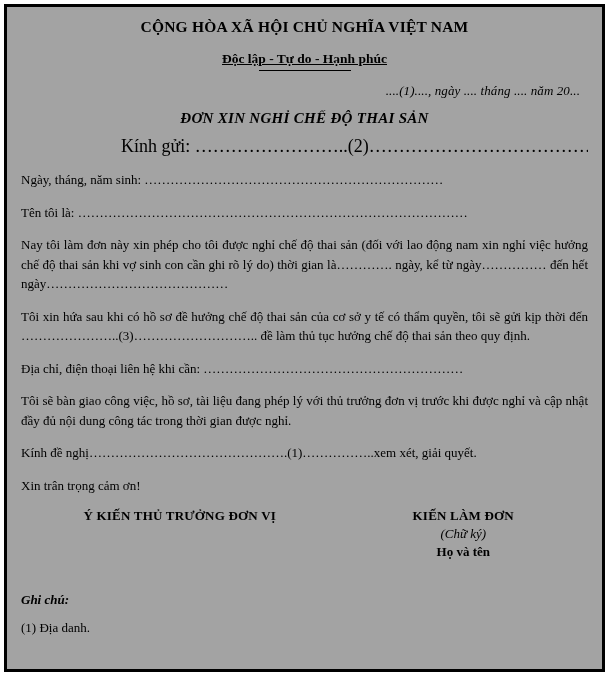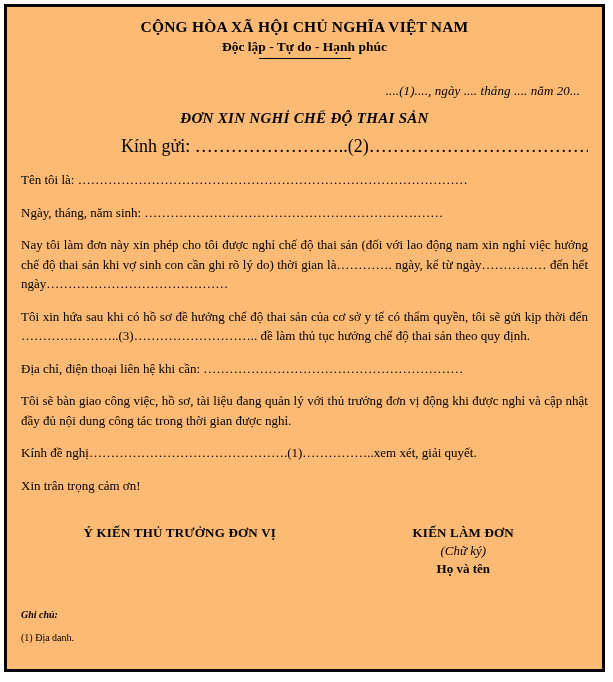--- a/index.html
+++ b/index.html
@@ -17,21 +17,21 @@
   }
 
   .page {
     position: absolute;
     left: 4px;
     top: 4px;
     width: 601px;
     height: 668px;
     border: 3px solid #000000;
     box-sizing: border-box;
-    background: #fdba74;
+    background: #a3a3a3;
     overflow: hidden;
   }
 
   .inner {
     position: relative;
     padding: 10px 14px 0 14px;
     height: 100%;
     box-sizing: border-box;
   }
 
@@ -48,21 +48,22 @@
     font-size: 15.5px;
     font-weight: bold;
     letter-spacing: 0.2px;
     line-height: 20px;
     white-space: nowrap;
   }
   .nation-motto {
     font-size: 13.5px;
     font-weight: bold;
     line-height: 19px;
-    margin-top: 0;
+    margin-top: 12px;
+    text-decoration: underline;
   }
   .motto-rule {
     width: 92px;
     margin: 2px auto 0 auto;
     border-top: 1.6px solid #000;
   }
 
   
   .logo {
     position: absolute;
@@ -109,21 +110,21 @@
     white-space: nowrap;
     overflow: hidden;
   }
 
   .para {
     margin-top: 13px;
     text-align: justify;
   }
 
   .sig-block {
-    margin-top: 30px;
+    margin-top: 13px;
     display: flex;
     width: 100%;
   }
   .sig-col {
     text-align: center;
     font-size: 13px;
   }
   .sig-col.left  { width: 56%; }
   .sig-col.right { width: 44%; }
   .sig-head {
@@ -134,21 +135,21 @@
   .sig-sub {
     font-style: italic;
     margin-top: 2px;
   }
   .sig-name {
     font-weight: bold;
     margin-top: 2px;
   }
 
   
-  .notes { margin-top: 32px; font-size: 10px; }
+  .notes { margin-top: 32px; font-size: 13px; }
   .notes-title {
     font-weight: bold;
     font-style: italic;
     margin-bottom: 2px;
   }
   .note-item { margin-top: 12px; }
 </style>
 </head>
 <body>
 
@@ -165,32 +166,32 @@
     </div>
 
     <div class="date-line">....(1)...., ngày .... tháng .... năm 20...</div>
 
     <div class="doc-title">ĐƠN XIN NGHỈ CHẾ ĐỘ THAI SẢN</div>
 
     <div class="kinhgui">Kính gửi: ……………………..(2)……………………………………</div>
 
     <div class="body-text">
 
+      <div class="field-line">Ngày, tháng, năm sinh: ……………………………………………………………</div>
+
       <div class="field-line">Tên tôi là: ………………………………………………………………………………</div>
 
-      <div class="field-line">Ngày, tháng, năm sinh: ……………………………………………………………</div>
-
 
       <div class="para">Nay tôi làm đơn này xin phép cho tôi được nghỉ chế độ thai sản (đối với lao động nam xin nghỉ việc hưởng chế độ thai sản khi vợ sinh con cần ghi rõ lý do) thời gian là…………. ngày, kể từ ngày…………… đến hết ngày……………………………………</div>
 
       <div class="para">Tôi xin hứa sau khi có hồ sơ đề hưởng chế độ thai sản của cơ sở y tế có thẩm quyền, tôi sẽ gửi kịp thời đến …………………..(3)……………………….. đề làm thủ tục hưởng chế độ thai sản theo quy định.</div>
 
       <div class="field-line">Địa chỉ, điện thoại liên hệ khi cần: ……………………………………………………</div>
 
-      <div class="para">Tôi sẽ bàn giao công việc, hồ sơ, tài liệu đang quản lý với thủ trưởng đơn vị động khi được nghỉ và cập nhật đầy đủ nội dung công tác trong thời gian được nghỉ.</div>
+      <div class="para">Tôi sẽ bàn giao công việc, hồ sơ, tài liệu đang phép lý với thủ trưởng đơn vị trước khi được nghỉ và cập nhật đầy đủ nội dung công tác trong thời gian được nghỉ.</div>
 
       <div class="para">Kính đề nghị……………………………………….(1)……………..xem xét, giải quyết.</div>
 
       <div class="para">Xin trân trọng cảm ơn!</div>
     </div>
 
     <div class="sig-block">
       <div class="sig-col left">
         <div class="sig-head">Ý KIẾN THỦ TRƯỞNG ĐƠN VỊ</div>
       </div>

